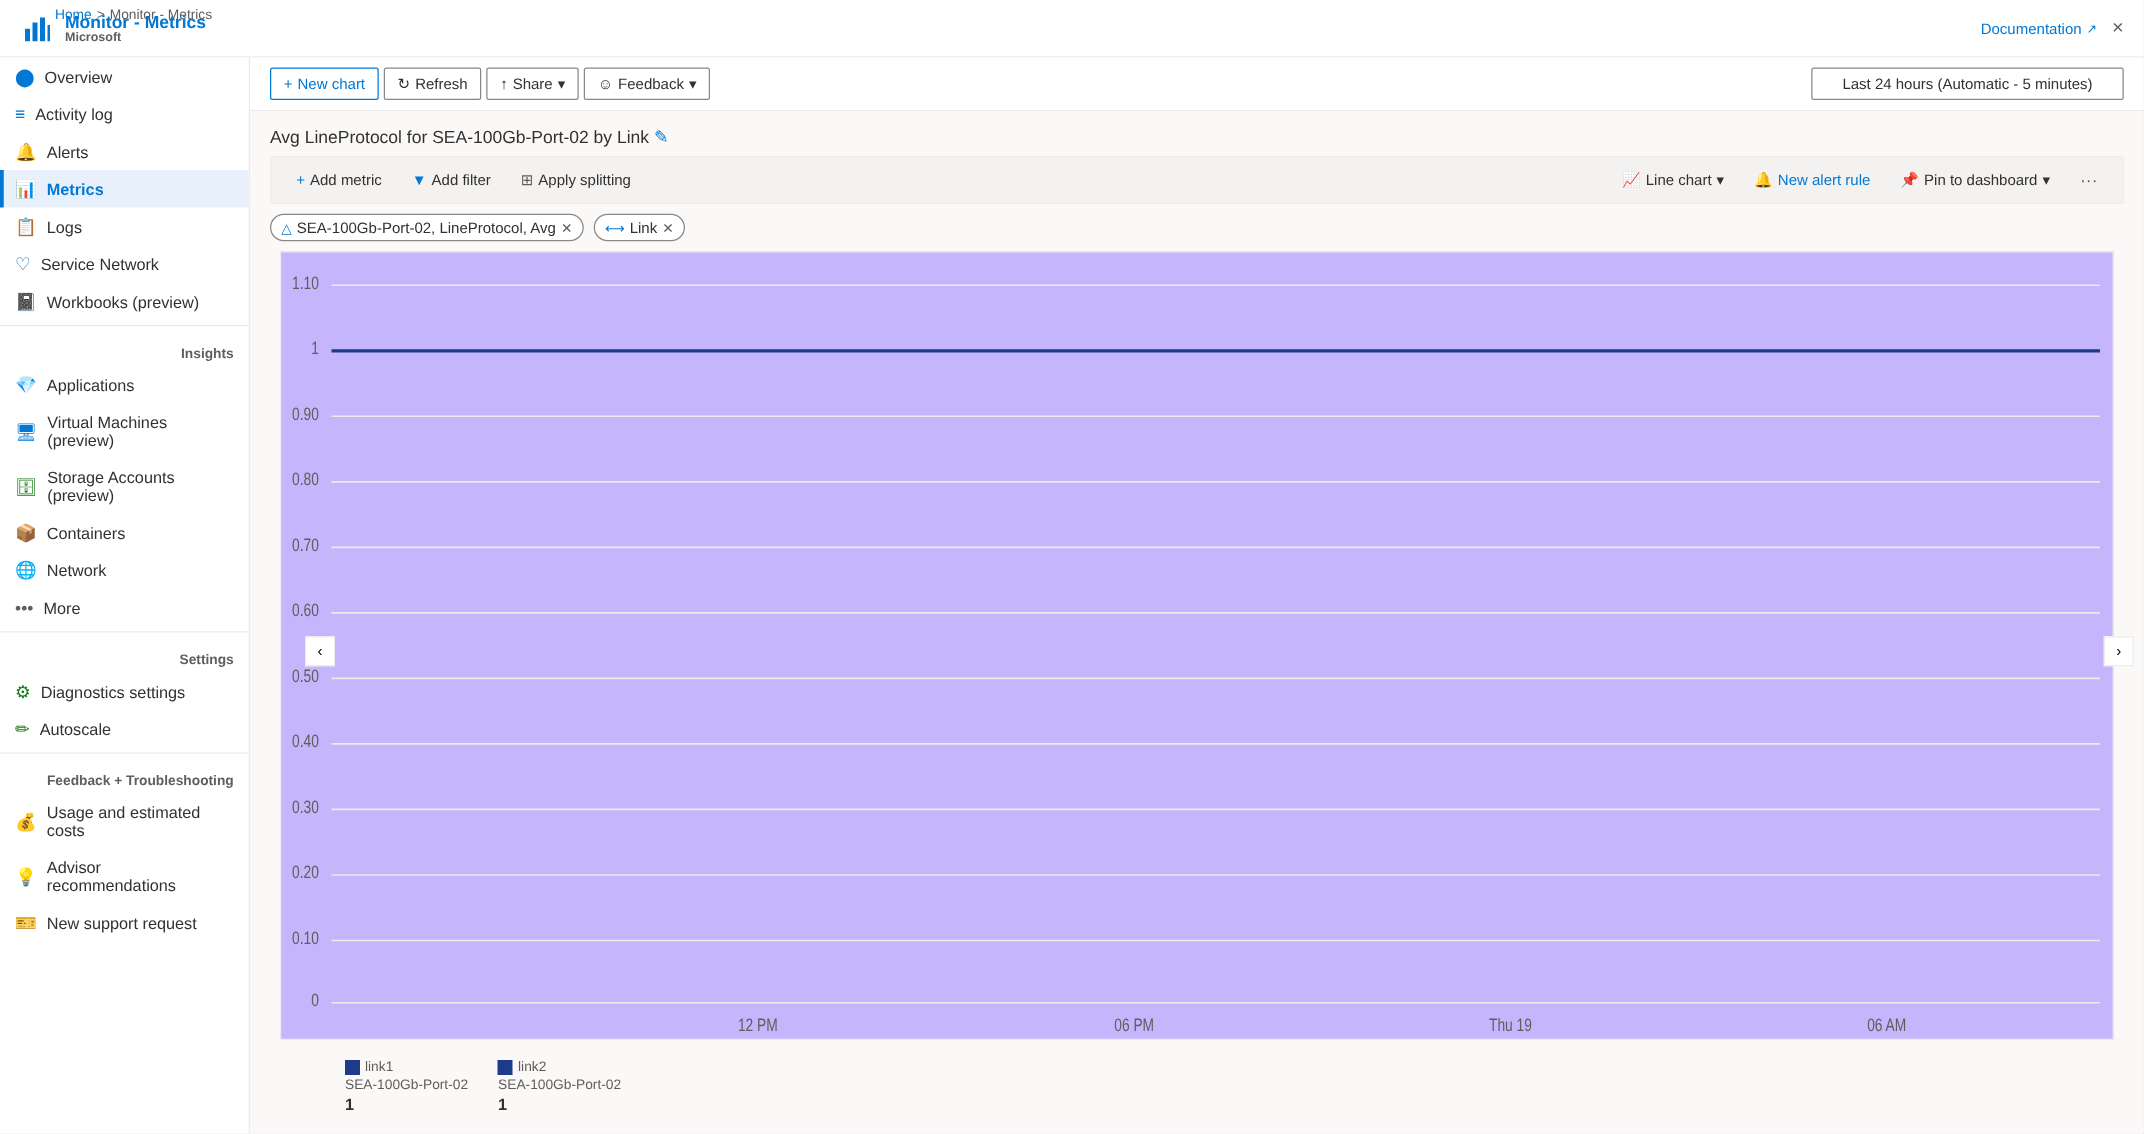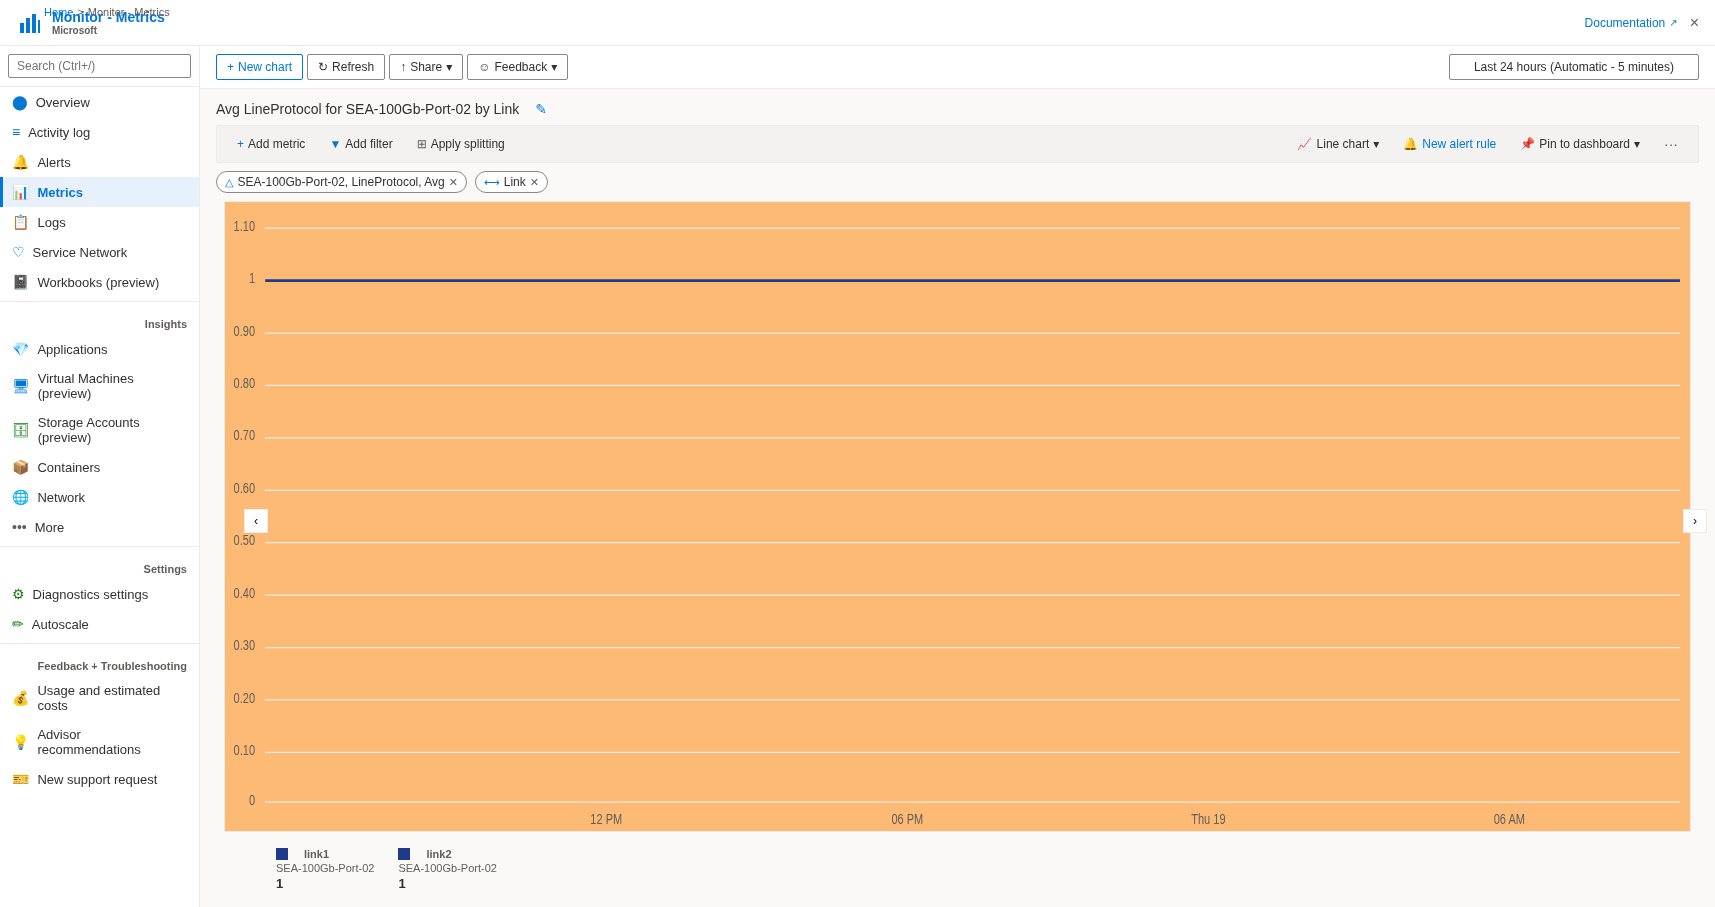--- a/index.html
+++ b/index.html
@@ -140,21 +140,21 @@
     .chart-container {
       flex: 1;
       padding: 0 16px 16px;
       display: flex;
       flex-direction: column;
       overflow: hidden;
     }
     .chart-title-row {
       display: flex;
       align-items: flex-end;
-      gap: 16px;
+      gap: 4px;
       padding: 12px 0 8px;
     }
     .chart-title {
       font-size: 14px;
       font-weight: 400;
       color: #323130;
     }
     .edit-icon { color: #0078d4; cursor: pointer; font-size: 14px; }
 
     
@@ -243,21 +243,21 @@
       color: #605e5c;
       cursor: pointer;
       font-size: 11px;
       display: flex;
       align-items: center;
     }
 
     
     .chart-area {
       flex: 1;
-      background: #fdba74;
+      background: #c4b5fd;
       border: 1px solid #edebe9;
       position: relative;
       overflow: hidden;
     }
     .chart-nav-left {
       position: absolute;
       left: -16px;
       top: 50%;
       transform: translateY(-50%);
       background: #fff;
@@ -297,22 +297,21 @@
     }
     .legend-item {
       display: flex;
       flex-direction: column;
       align-items: flex-start;
       gap: 2px;
     }
     .legend-dot-row {
       display: flex;
       align-items: center;
-      gap: 16px;
-      font-weight: bold;
+      gap: 4px;
     }
     .legend-dot {
       width: 12px;
       height: 12px;
       background: #1e3a8a;
       flex-shrink: 0;
     }
     .legend-label { font-size: 11px; color: #605e5c; }
     .legend-value { font-size: 13px; font-weight: 600; color: #323130; }
   </style>
@@ -344,23 +343,20 @@
       <span>Documentation</span>
       <span style="font-size:10px;">↗</span>
     </a>
     <button class="close-btn">×</button>
   </div>
 </div>
 
 <div class="main-layout">
 
   <div class="sidebar">
-    <div class="sidebar-search">
-      <input type="text" placeholder="Search (Ctrl+/)" style="">
-    </div>
 
     <div class="sidebar-nav">
 
       <div class="sidebar-item">
         <span style="color:#0078d4;font-size:14px;">⬤</span>
         <span>Overview</span>
       </div>
 
       <div class="sidebar-item">
         <span style="color:#0078d4;font-size:14px;">≡</span>

